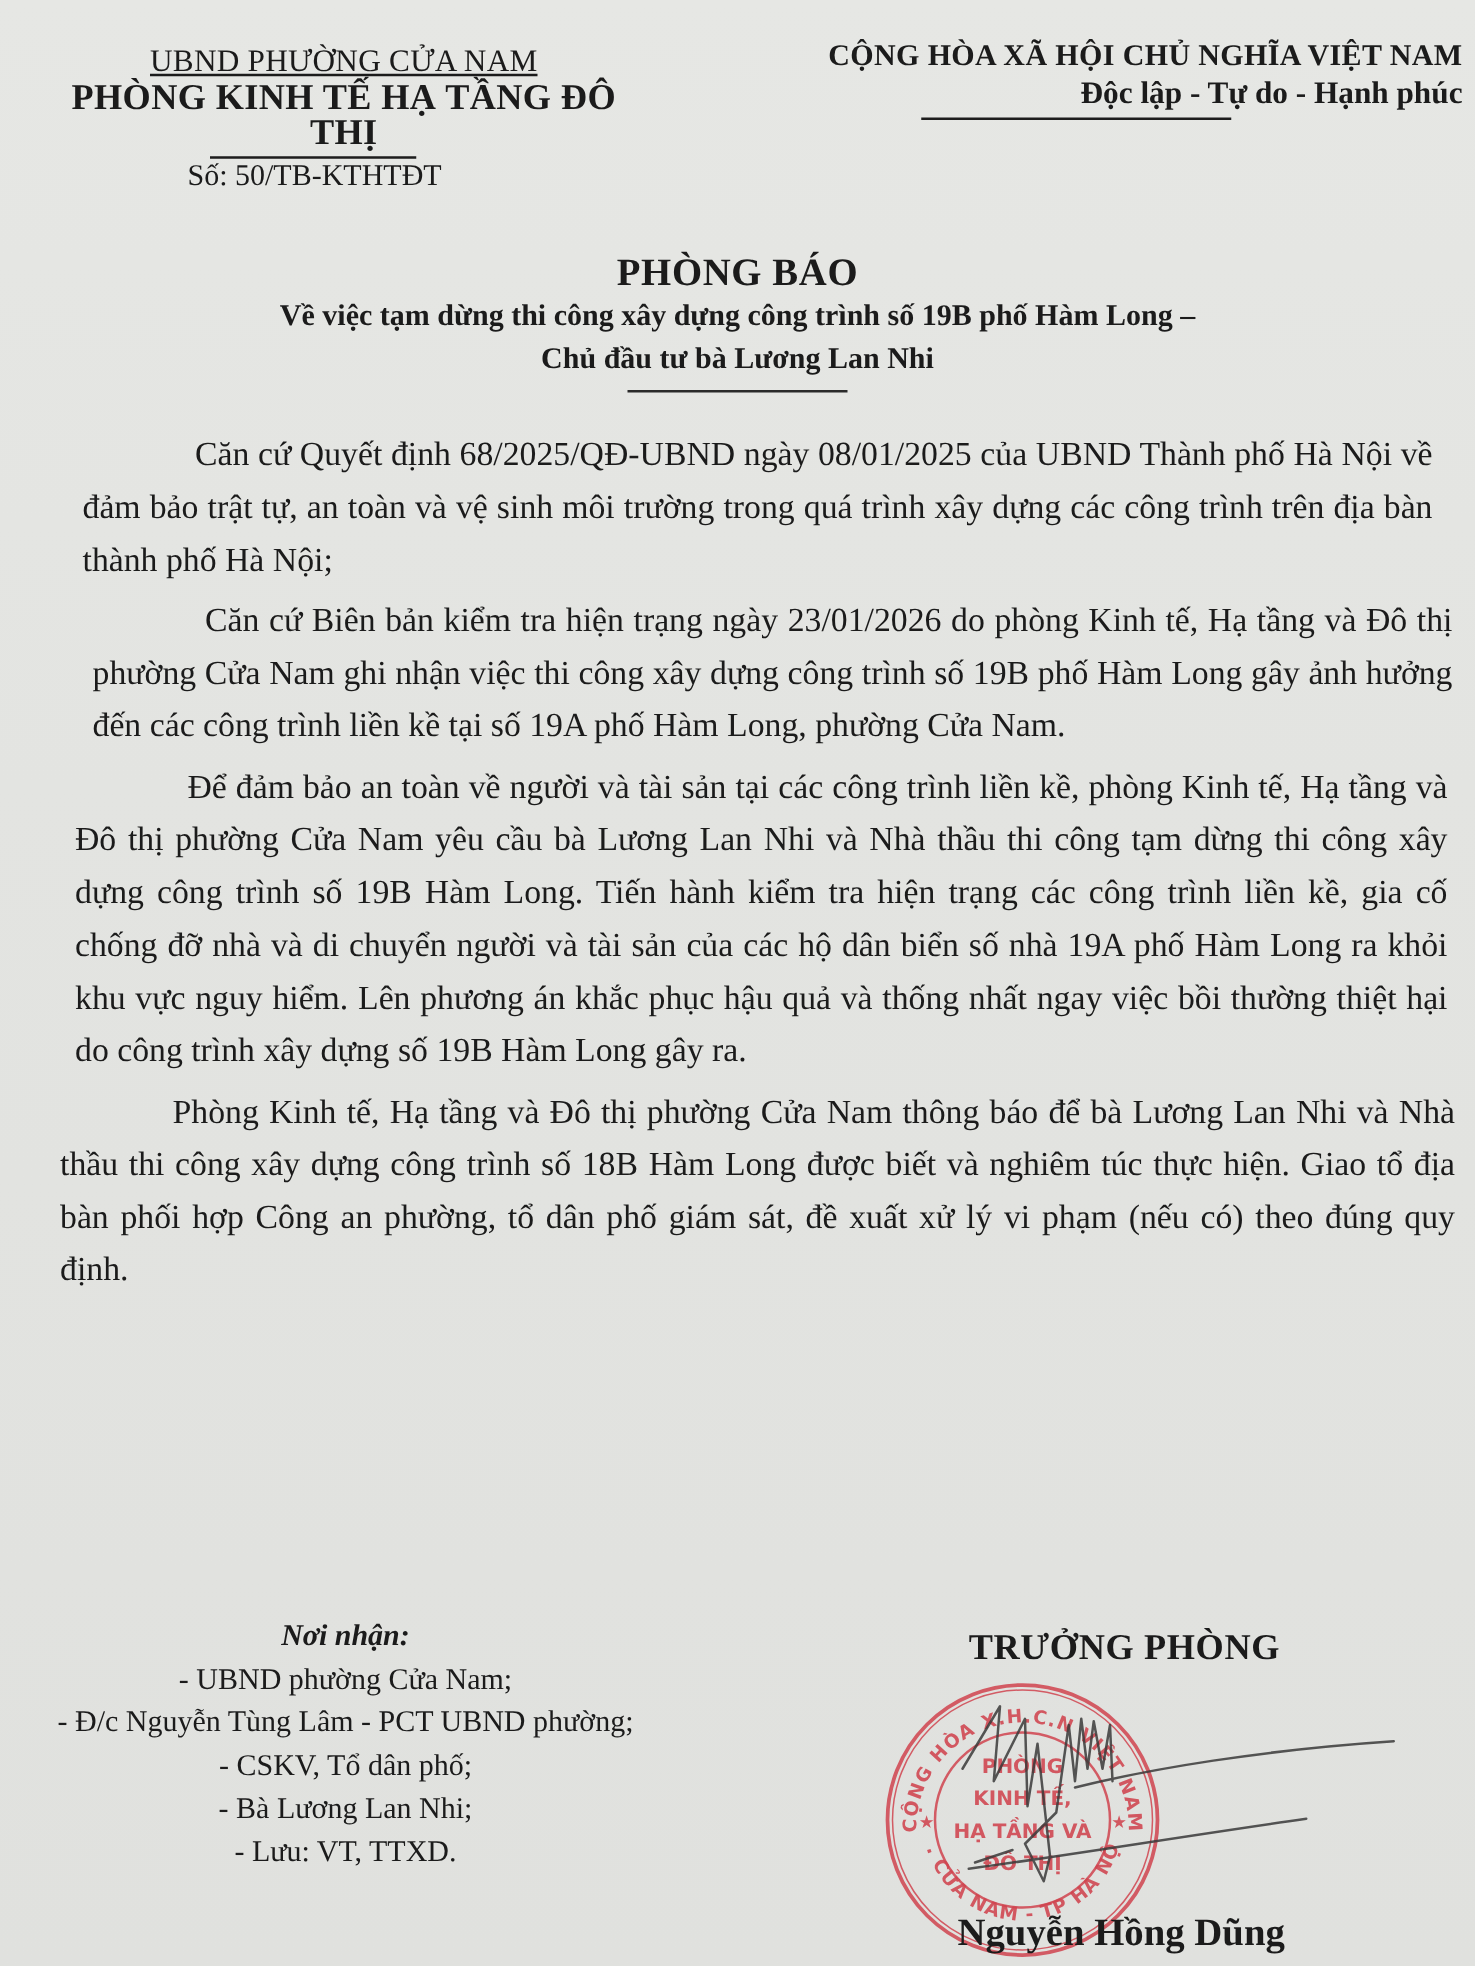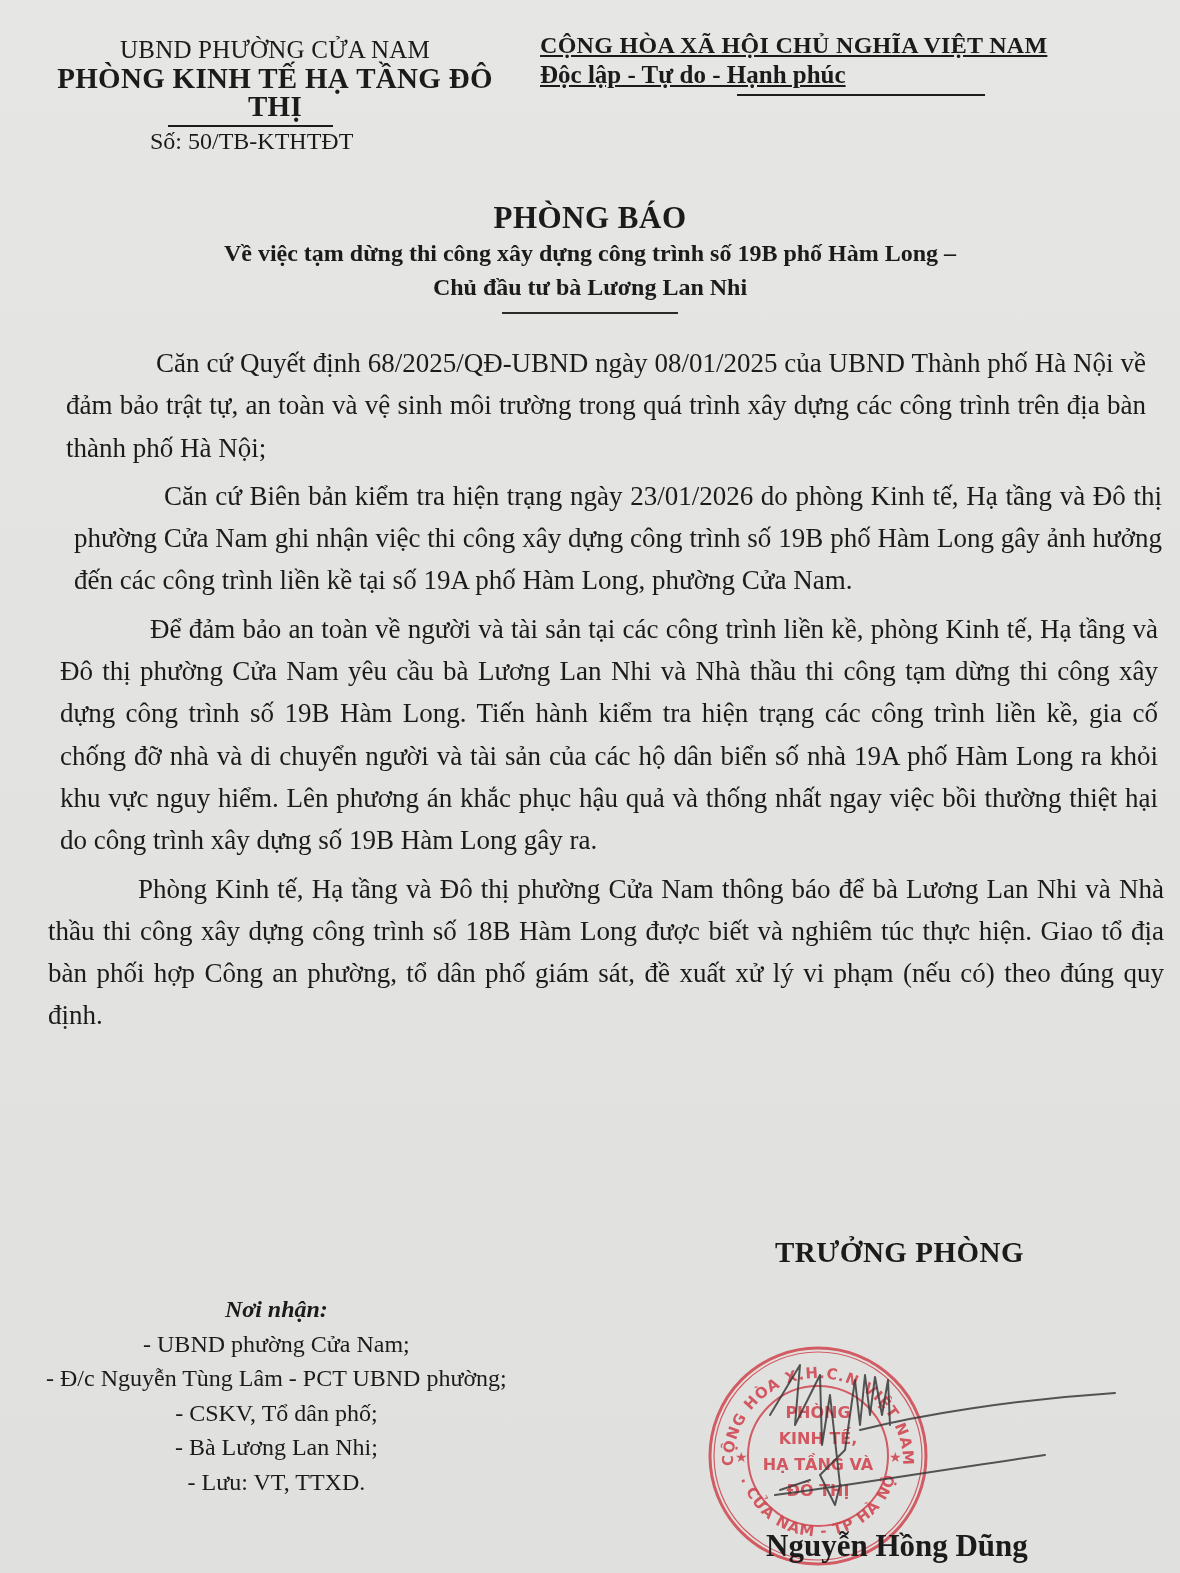--- a/index.html
+++ b/index.html
@@ -12,30 +12,29 @@
       color: #1b1b1b;
       position: relative;
     }
     .page { position: absolute; inset: 0; }
 
     
     .hdr-left {
       position: absolute; left: 30px; top: 36px; width: 490px;
       text-align: center;
     }
-    .hdr-left .org1 { font-size: 25px; line-height: 28px; letter-spacing: 0.2px; }
+    .hdr-left .org1 { font-size: 25px; line-height: 28px; letter-spacing: 0.2px; text-decoration: underline; }
     .hdr-left .org2 { font-size: 29px; line-height: 28px; font-weight: bold; letter-spacing: 0.3px; }
     .hdr-left .rule { width: 165px; height: 2px; background: #1d1d1d; margin: 5px auto 0 auto; position: relative; left: -25px; }
     .doc-no { position: absolute; left: 150px; top: 128px; font-size: 24px; }
 
     
     .hdr-right {
       position: absolute; left: 540px; top: 30px; width: 630px;
-      text-align: left;
-      text-decoration: underline;
+      text-align: right;
     }
     .hdr-right .nation { font-size: 24px; line-height: 30px; font-weight: bold; letter-spacing: 0.3px; }
     .hdr-right .motto { font-size: 25px; line-height: 30px; font-weight: bold; }
     .hdr-right .rule { width: 248px; height: 2px; background: #1d1d1d; margin: 4px auto 0 auto; position: relative; left: 6px; }
     .date-line { position: absolute; left: 600px; top: 128px; font-size: 27px; font-style: italic; }
 
     
     .title-block { position: absolute; left: 100px; top: 200px; width: 980px; text-align: center; }
     .title-block .title { font-size: 31px; font-weight: bold; line-height: 36px; letter-spacing: 0.5px; }
     .title-block .sub { font-size: 24px; font-weight: bold; line-height: 34px; }
@@ -51,21 +50,21 @@
     .p2 { margin-left: 26px; width: 1088px; }
     .p3 { margin-left: 12px; width: 1098px; }
     .p4 { margin-left: 2px; width: 1110px; }
     .p5 { margin-left: 0px; width: 1116px; }
 
     
     .recipients { position: absolute; left: 46px; top: 1292px; font-size: 24px; line-height: 34.5px; text-align: center; }
     .recipients .head { font-style: italic; font-weight: bold; font-size: 24px; }
 
     
-    .sign-title { position: absolute; left: 775px; top: 1236px; font-size: 29px; font-weight: bold; letter-spacing: 0.5px; }
+    .sign-title { position: absolute; left: 775px; top: 1302px; font-size: 29px; font-weight: bold; letter-spacing: 0.5px; }
     .signer { position: absolute; left: 766px; top: 1528px; font-size: 31px; font-weight: bold; }
     .stamp { position: absolute; left: 703px; top: 1338px; width: 230px; height: 230px; }
     .signature { position: absolute; left: 760px; top: 1355px; width: 360px; height: 170px; }
   </style>
 </head>
 <body>
 
 <div class="page">
 
   <div class="hdr-left">

